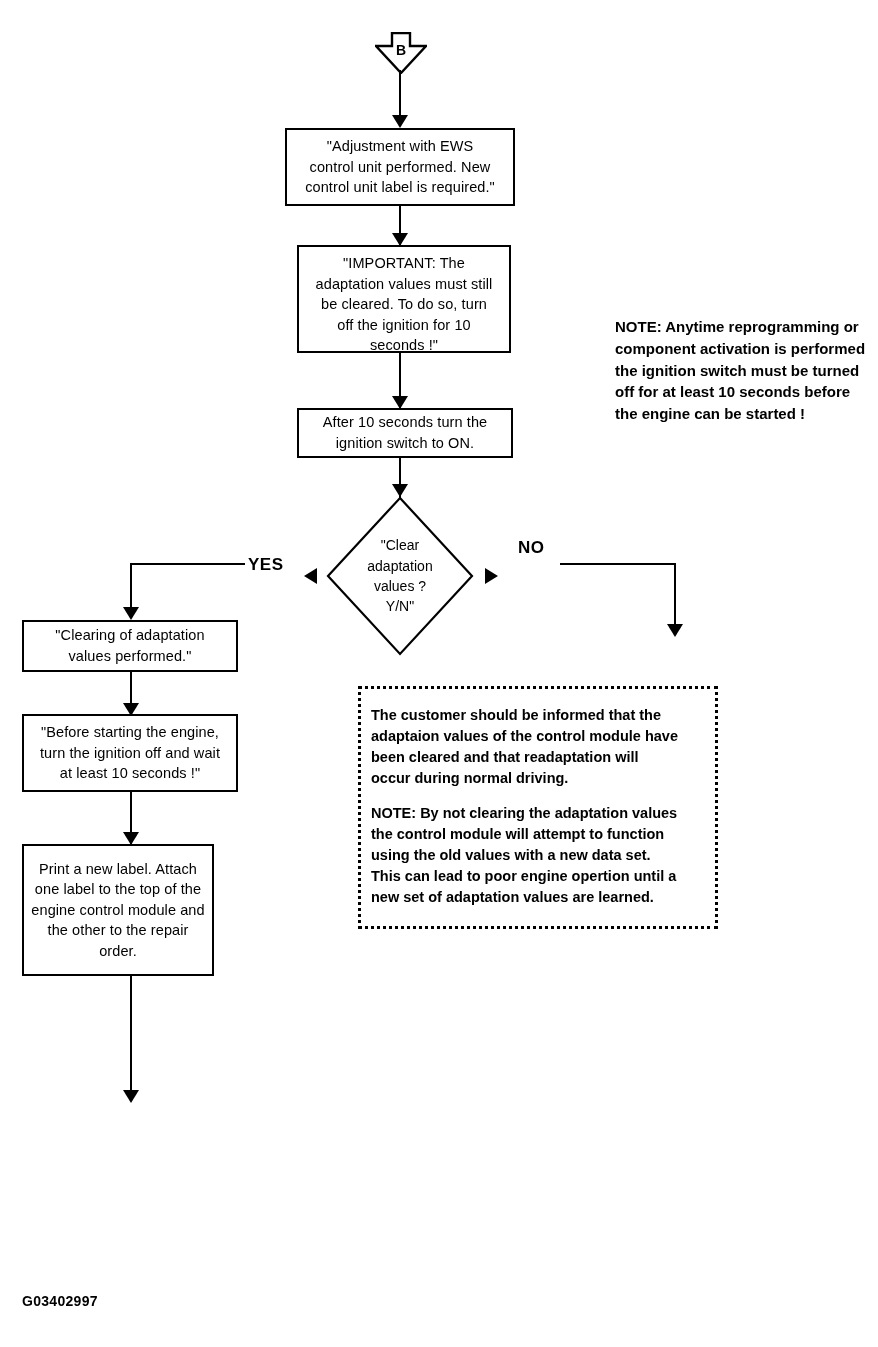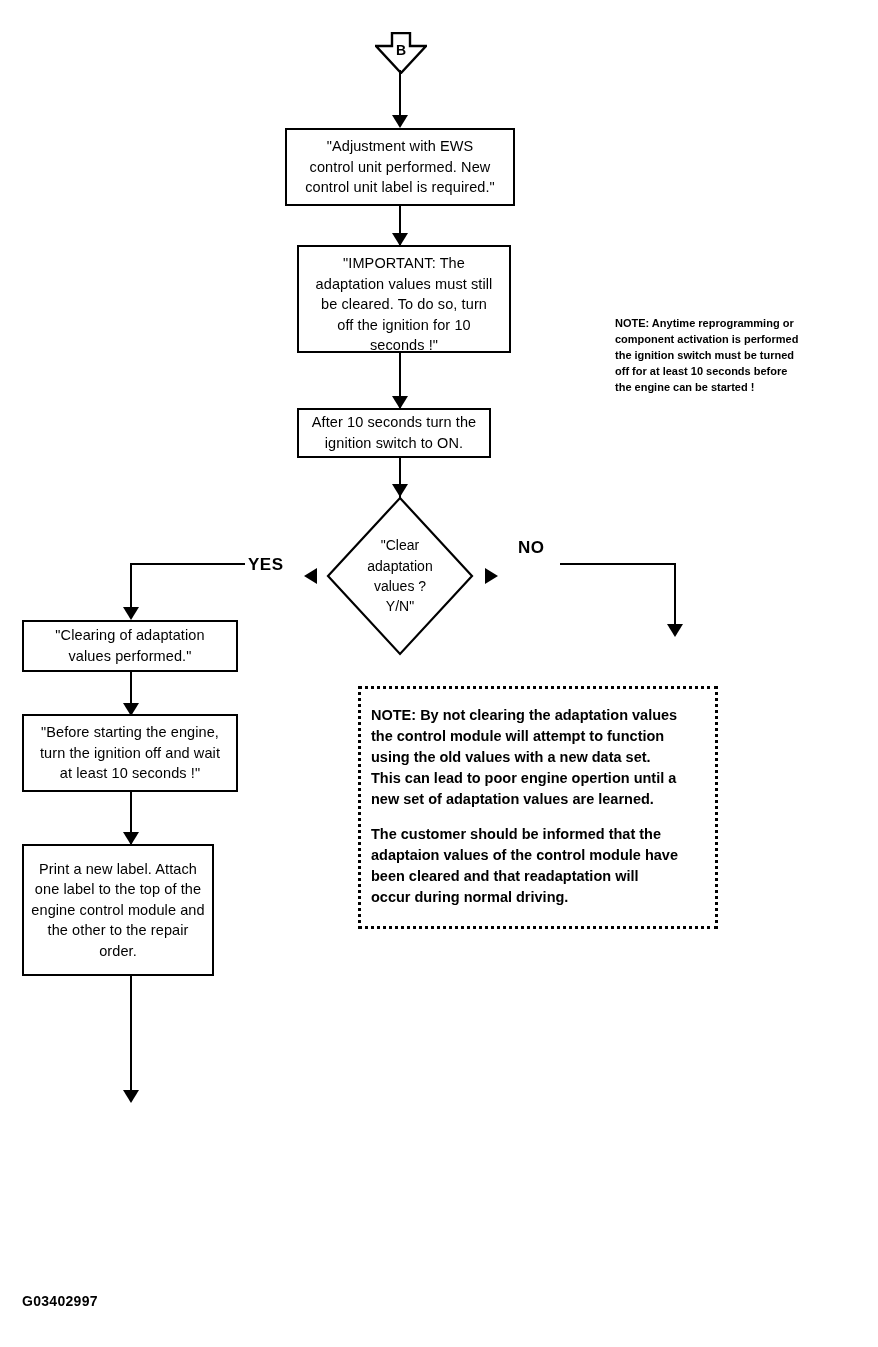--- a/index.html
+++ b/index.html
@@ -115,21 +115,21 @@
   .branch-label {
     position: absolute;
     font-size: 17px;
     font-weight: bold;
     letter-spacing: .5px;
   }
 
   
   .note-plain {
     position: absolute;
-    font-size: 11px;
+    font-size: 15px;
     font-weight: bold;
     line-height: 1.45;
     white-space: pre-line;
   }
   .note-dotted {
     position: absolute;
     box-sizing: border-box;
     border: 3px dotted #000;
     background: #fff;
     padding: 16px 14px 14px 10px;
@@ -175,21 +175,21 @@
 
   <div class="box overflow" style="left:297px; top:245px; width:214px; height:108px;">"IMPORTANT: The
 adaptation values must still
 be cleared.  To do so, turn
 off the ignition for 10
 seconds !"</div>
 
   <div class="vline" style="left:399px; top:353px; height:55px;"></div>
   <div class="arrow-down" style="left:392px; top:396px;"></div>
 
-  <div class="box" style="left:297px; top:408px; width:194px; height:50px;">After 10 seconds turn the
+  <div class="box" style="left:297px; top:408px; width:216px; height:50px;">After 10 seconds turn the
 ignition switch to ON.</div>
 
   <div class="vline" style="left:399px; top:458px; height:40px;"></div>
   <div class="arrow-down" style="left:392px; top:484px;"></div>
 
   <div class="diamond-wrap" style="left:326px; top:496px; width:148px; height:160px;">
     <svg class="diamond-shape" viewBox="0 0 148 160" preserveAspectRatio="none">
       <polygon points="74,2 146,80 74,158 2,80" fill="#ffffff" stroke="#000000" stroke-width="2.2"></polygon>
     </svg>
     <div class="diamond-text">"Clear
@@ -234,26 +234,26 @@
   <div class="arrow-down" style="left:123px; top:1090px;"></div>
 
 
   <div class="note-plain" style="left:615px; top:316px; width:260px;">NOTE: Anytime reprogramming or
 component activation is performed
 the ignition switch must be turned
 off for at least 10 seconds before
 the engine can be started !</div>
 
   <div class="note-dotted" style="left:358px; top:686px; width:360px; height:243px;">
+    <p>The customer should be informed that the
+adaptaion values of the control module have
+been cleared and that readaptation will
+occur during normal driving.</p>
     <p>NOTE: By not clearing the adaptation values
 the control module will attempt to function
 using the old values with a new data set.
 This can lead to poor engine opertion until a
 new set of adaptation values are learned.</p>
-    <p>The customer should be informed that the
-adaptaion values of the control module have
-been cleared and that readaptation will
-occur during normal driving.</p>
   </div>
 
   <div class="figure-id" style="left:22px; top:1293px;">G03402997</div>
 
 </div>
 
 </body></html>

